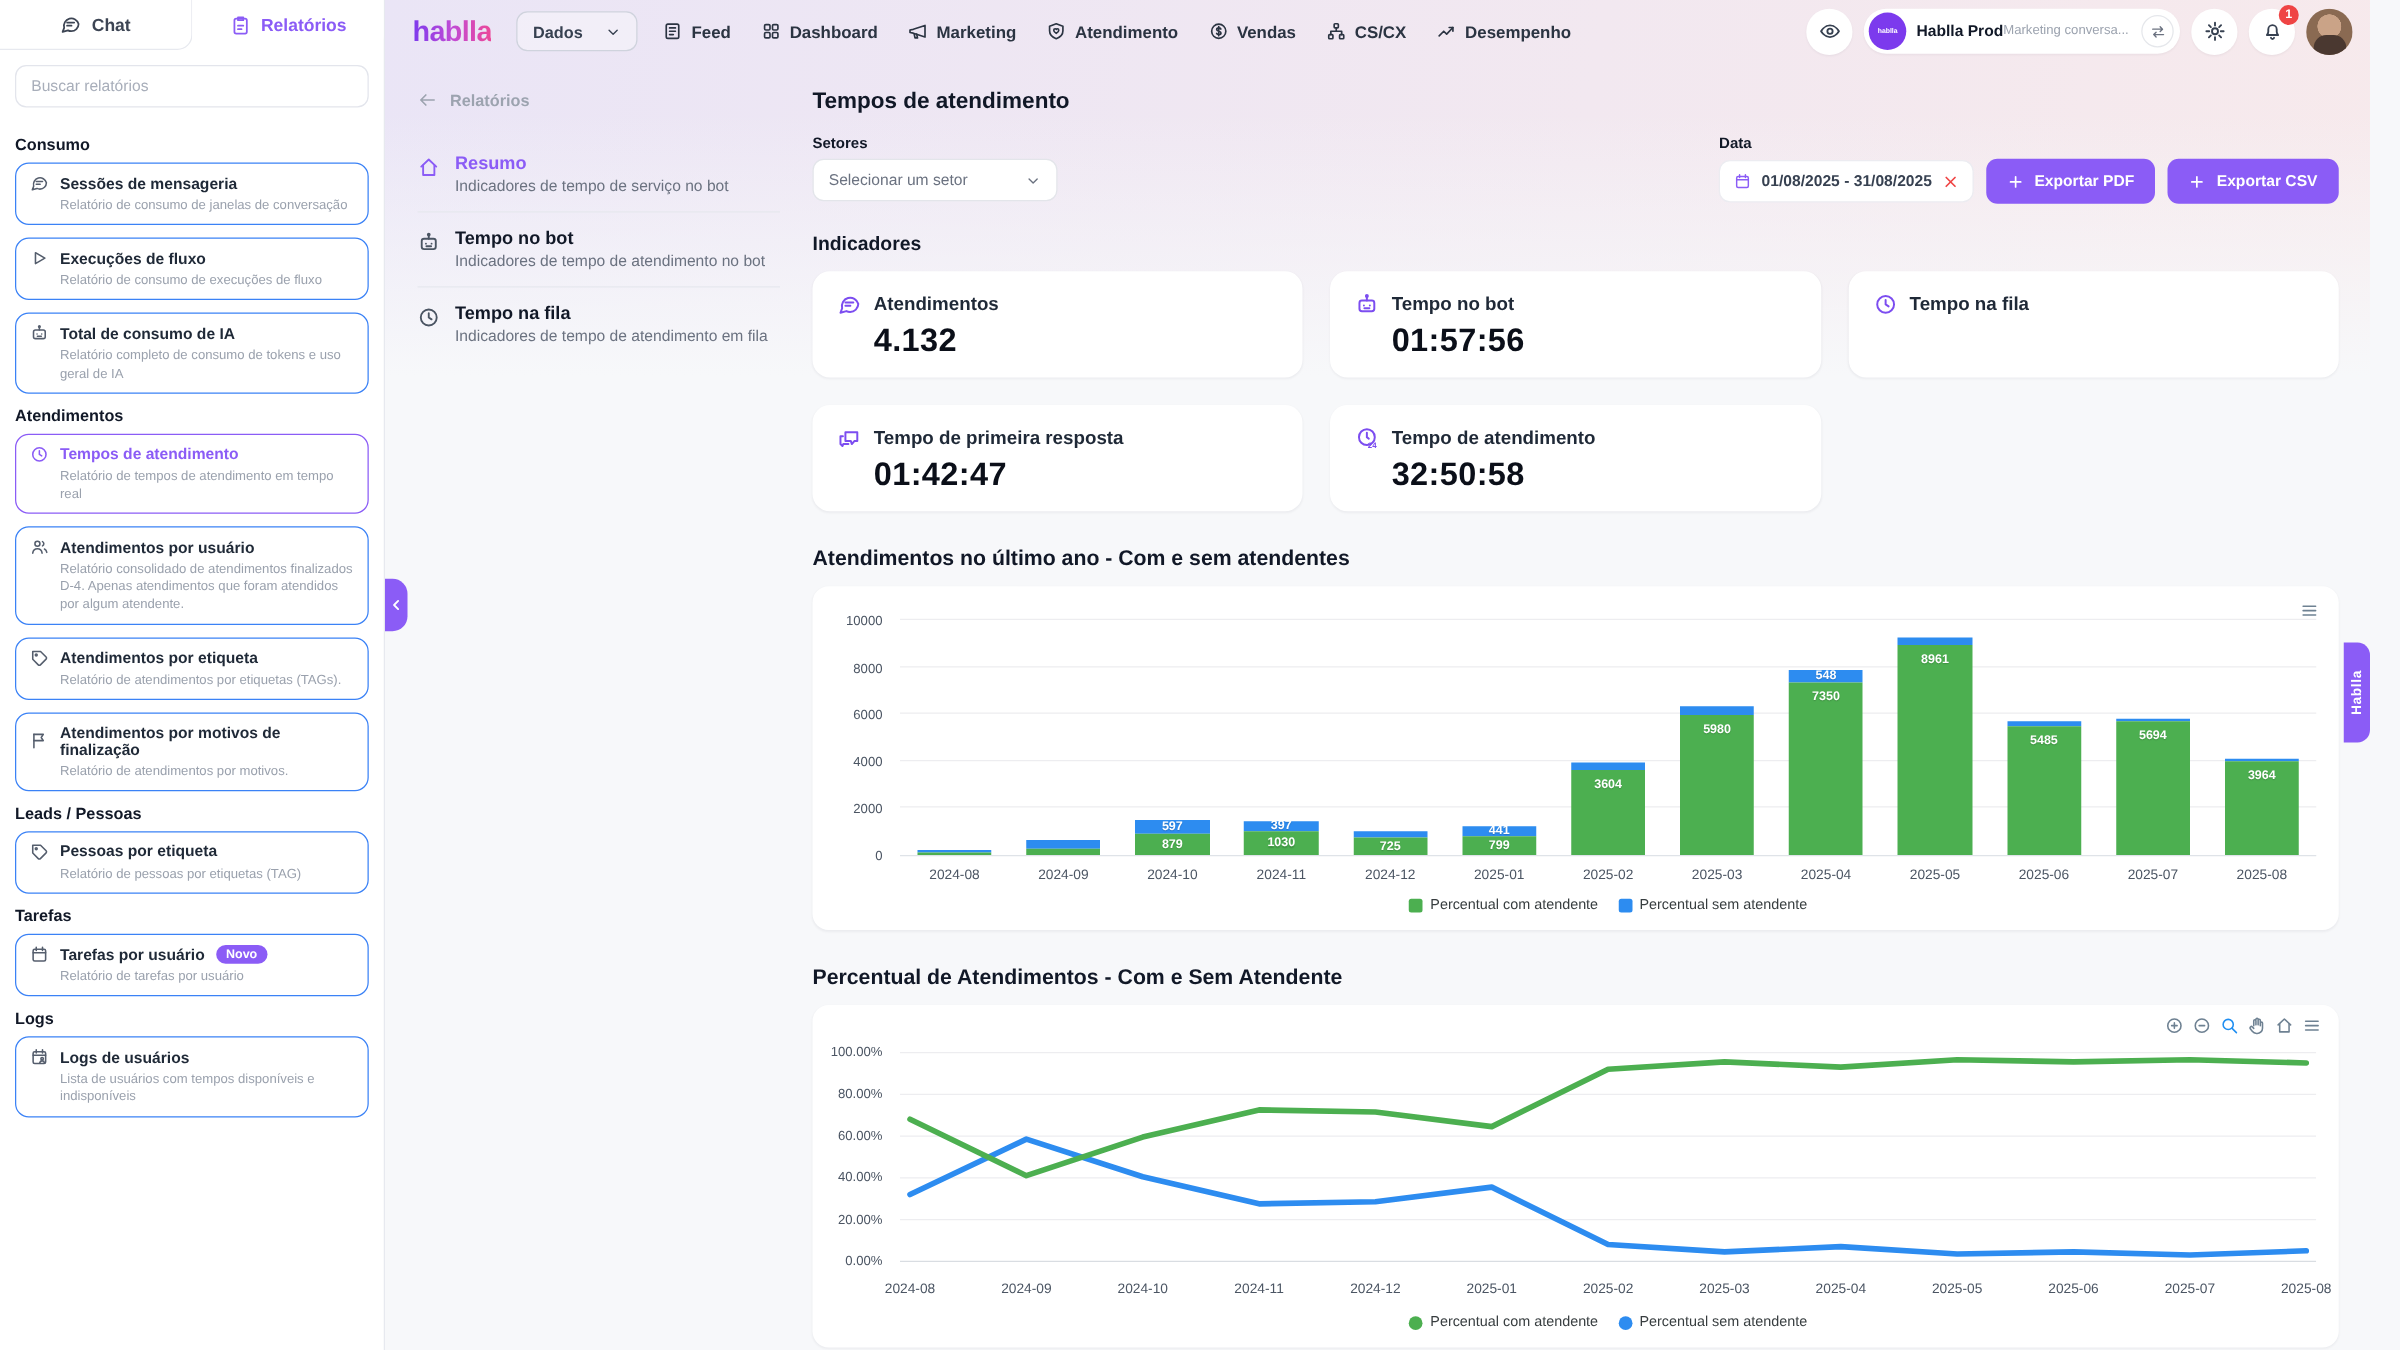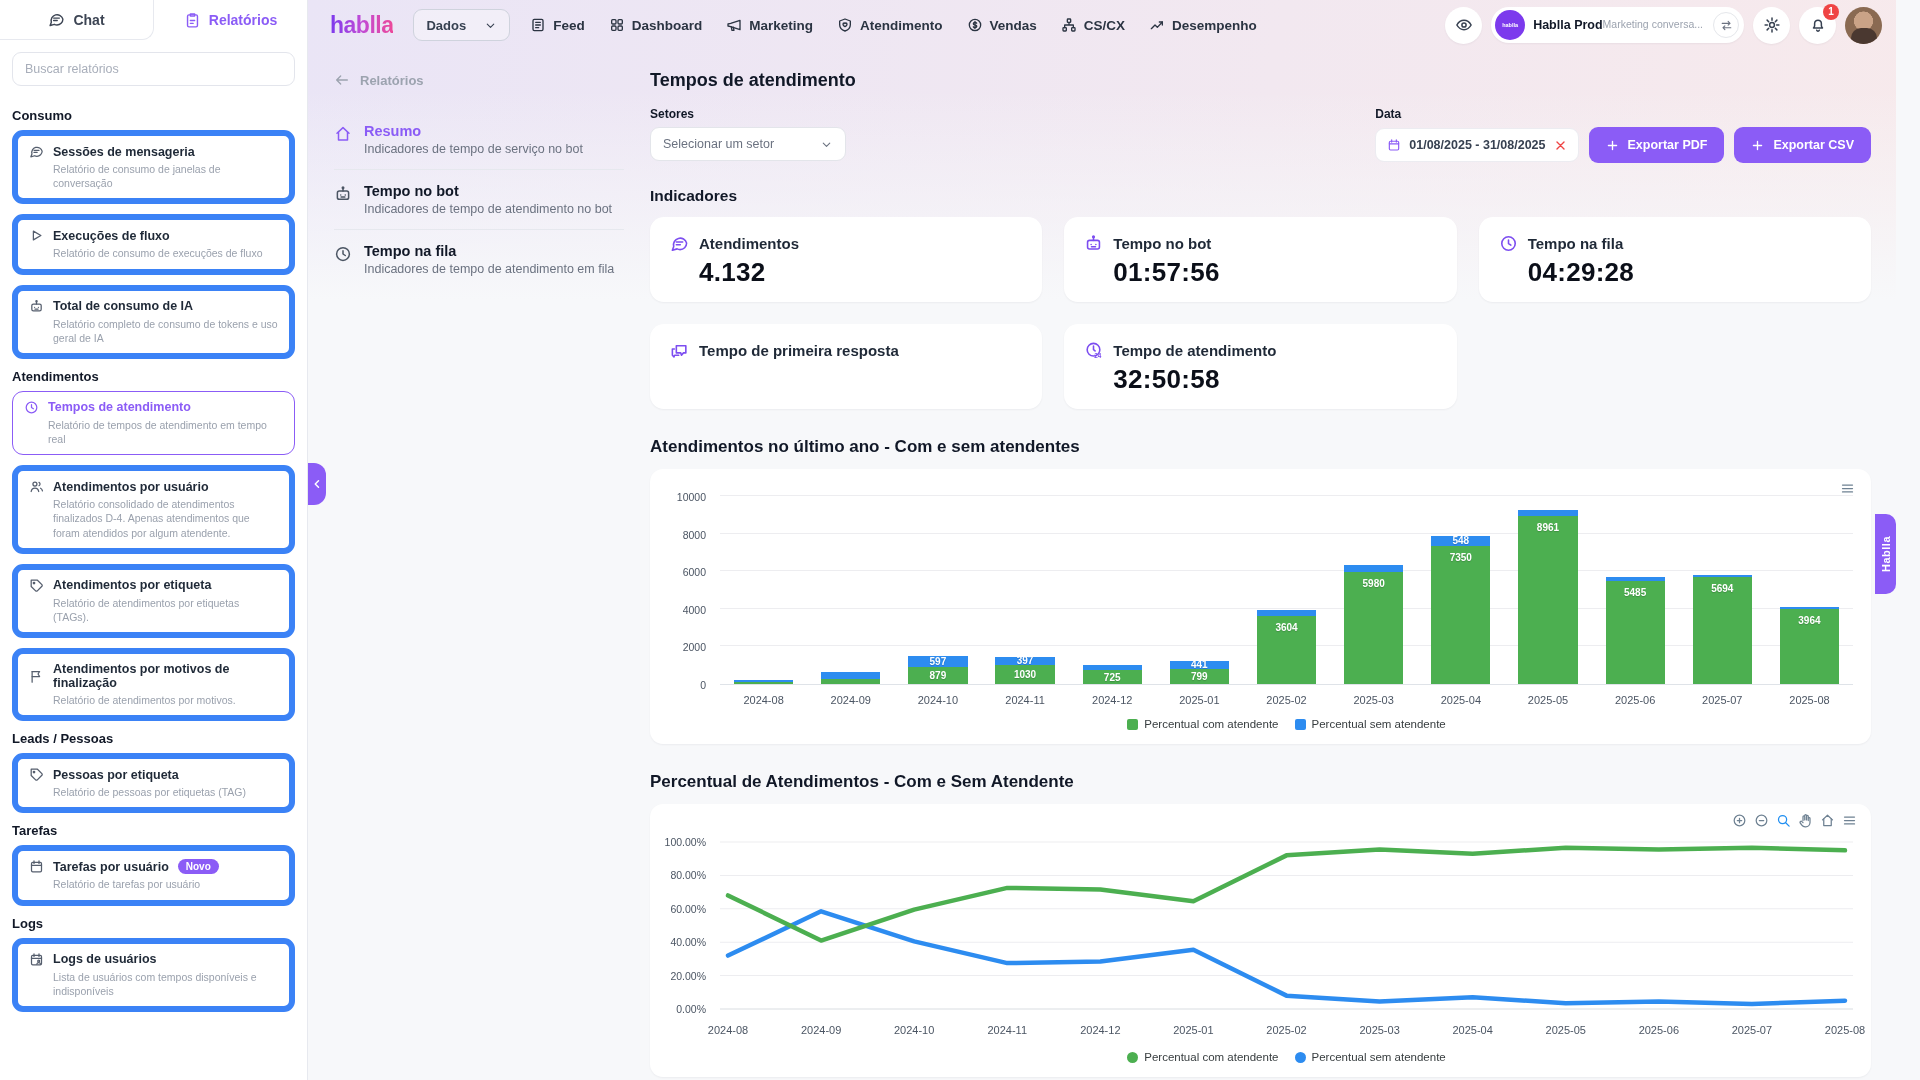--- a/index.html
+++ b/index.html
@@ -8,21 +8,21 @@
 
   
   .sidebar { width:308px; min-width:308px; background:#fff; border-right:1px solid #e7e9ef; height:1080px; overflow:hidden; z-index:5; }
   .side-tabs { display:flex; height:40px; }
   .side-tab { flex:1; display:flex; align-items:center; justify-content:center; gap:8px; font-size:14px; font-weight:700; color:#3d4554; cursor:pointer; border:1px solid #e7e9ef; border-top:none; border-left:none; border-radius:0 0 12px 0; background:#fff; }
   .side-tab.active { border:none; color:var(--accent); }
   .side-tab .ic svg { width:17px; height:17px; }
   .search-box { margin:12px; width:calc(100% - 24px); height:30px; border:1px solid #e3e5ec; border-radius:9px; padding:16px 12px; font-size:12.5px; color:#374151; background:#fff; outline:none; }
   .search-box::placeholder { color:#a8aeba; }
   .sec-title { font-size:13px; font-weight:800; color:#111827; margin:10px 12px 7px; }
-  .side-card { margin:0 12px 10px; border:6px solid #3b82f6; border-radius:11px; padding:8px 11px; background:#fff; cursor:pointer; }
+  .side-card { margin:0 12px 10px; border:1px solid #3b82f6; border-radius:11px; padding:8px 11px; background:#fff; cursor:pointer; }
   .side-card.active { border:1.5px solid var(--accent); }
   .side-card.active .sc-title { color:var(--accent); }
   .sc-head { display:flex; align-items:center; gap:9px; }
   .sc-head .ic { color:#555e6d; display:flex; }
   .side-card.active .sc-head .ic { color:var(--accent); }
   .sc-head .ic svg { width:15px; height:15px; }
   .sc-title { font-size:12.5px; font-weight:700; color:#1f2937; }
   .sc-desc { font-size:10.5px; color:#9aa1ad; margin:3px 0 0 24px; line-height:1.35; }
   .badge-new { background:var(--accent); color:#fff; font-size:10px; font-weight:700; border-radius:999px; padding:2px 8px; }
 
@@ -553,32 +553,32 @@
             <div class="ind-card">
               <div class="ind-head">
                 <span class="ic" style="display: inline-flex;">
                   <svg viewBox="0 0 24 24" fill="none" stroke="currentColor" stroke-width="2" stroke-linecap="round" stroke-linejoin="round">
                     <circle cx="12" cy="12" r="8.5"></circle>
                     <path d="M12 7.5V12l3 2"></path>
                   </svg>
                 </span>
                 <span class="ind-label">Tempo na fila</span>
               </div>
-              <div class="ind-value">04:29:28</div>
             </div>
             <div class="ind-card">
               <div class="ind-head">
                 <span class="ic" style="display: inline-flex;">
                   <svg viewBox="0 0 24 24" fill="none" stroke="currentColor" stroke-width="2" stroke-linecap="round" stroke-linejoin="round">
                     <path d="M8 6h12v9h-3l-2.5 3-1-3H8V6z"></path>
                     <path d="M5.5 10H3v8l2 2 .8-2H11"></path>
                   </svg>
                 </span>
                 <span class="ind-label">Tempo de primeira resposta</span>
               </div>
+              <div class="ind-value">01:42:47</div>
             </div>
             <div class="ind-card">
               <div class="ind-head">
                 <span class="ic" style="display: inline-flex;">
                   <svg viewBox="0 0 24 24" fill="none" stroke="currentColor" stroke-width="2" stroke-linecap="round" stroke-linejoin="round">
                     <circle cx="12" cy="11" r="8"></circle>
                     <path d="M12 6.5V11l2 1.6"></path>
                     <text x="13" y="21.5" font-size="8" fill="currentColor" stroke="none" font-weight="bold">24</text>
                   </svg>
                 </span>

